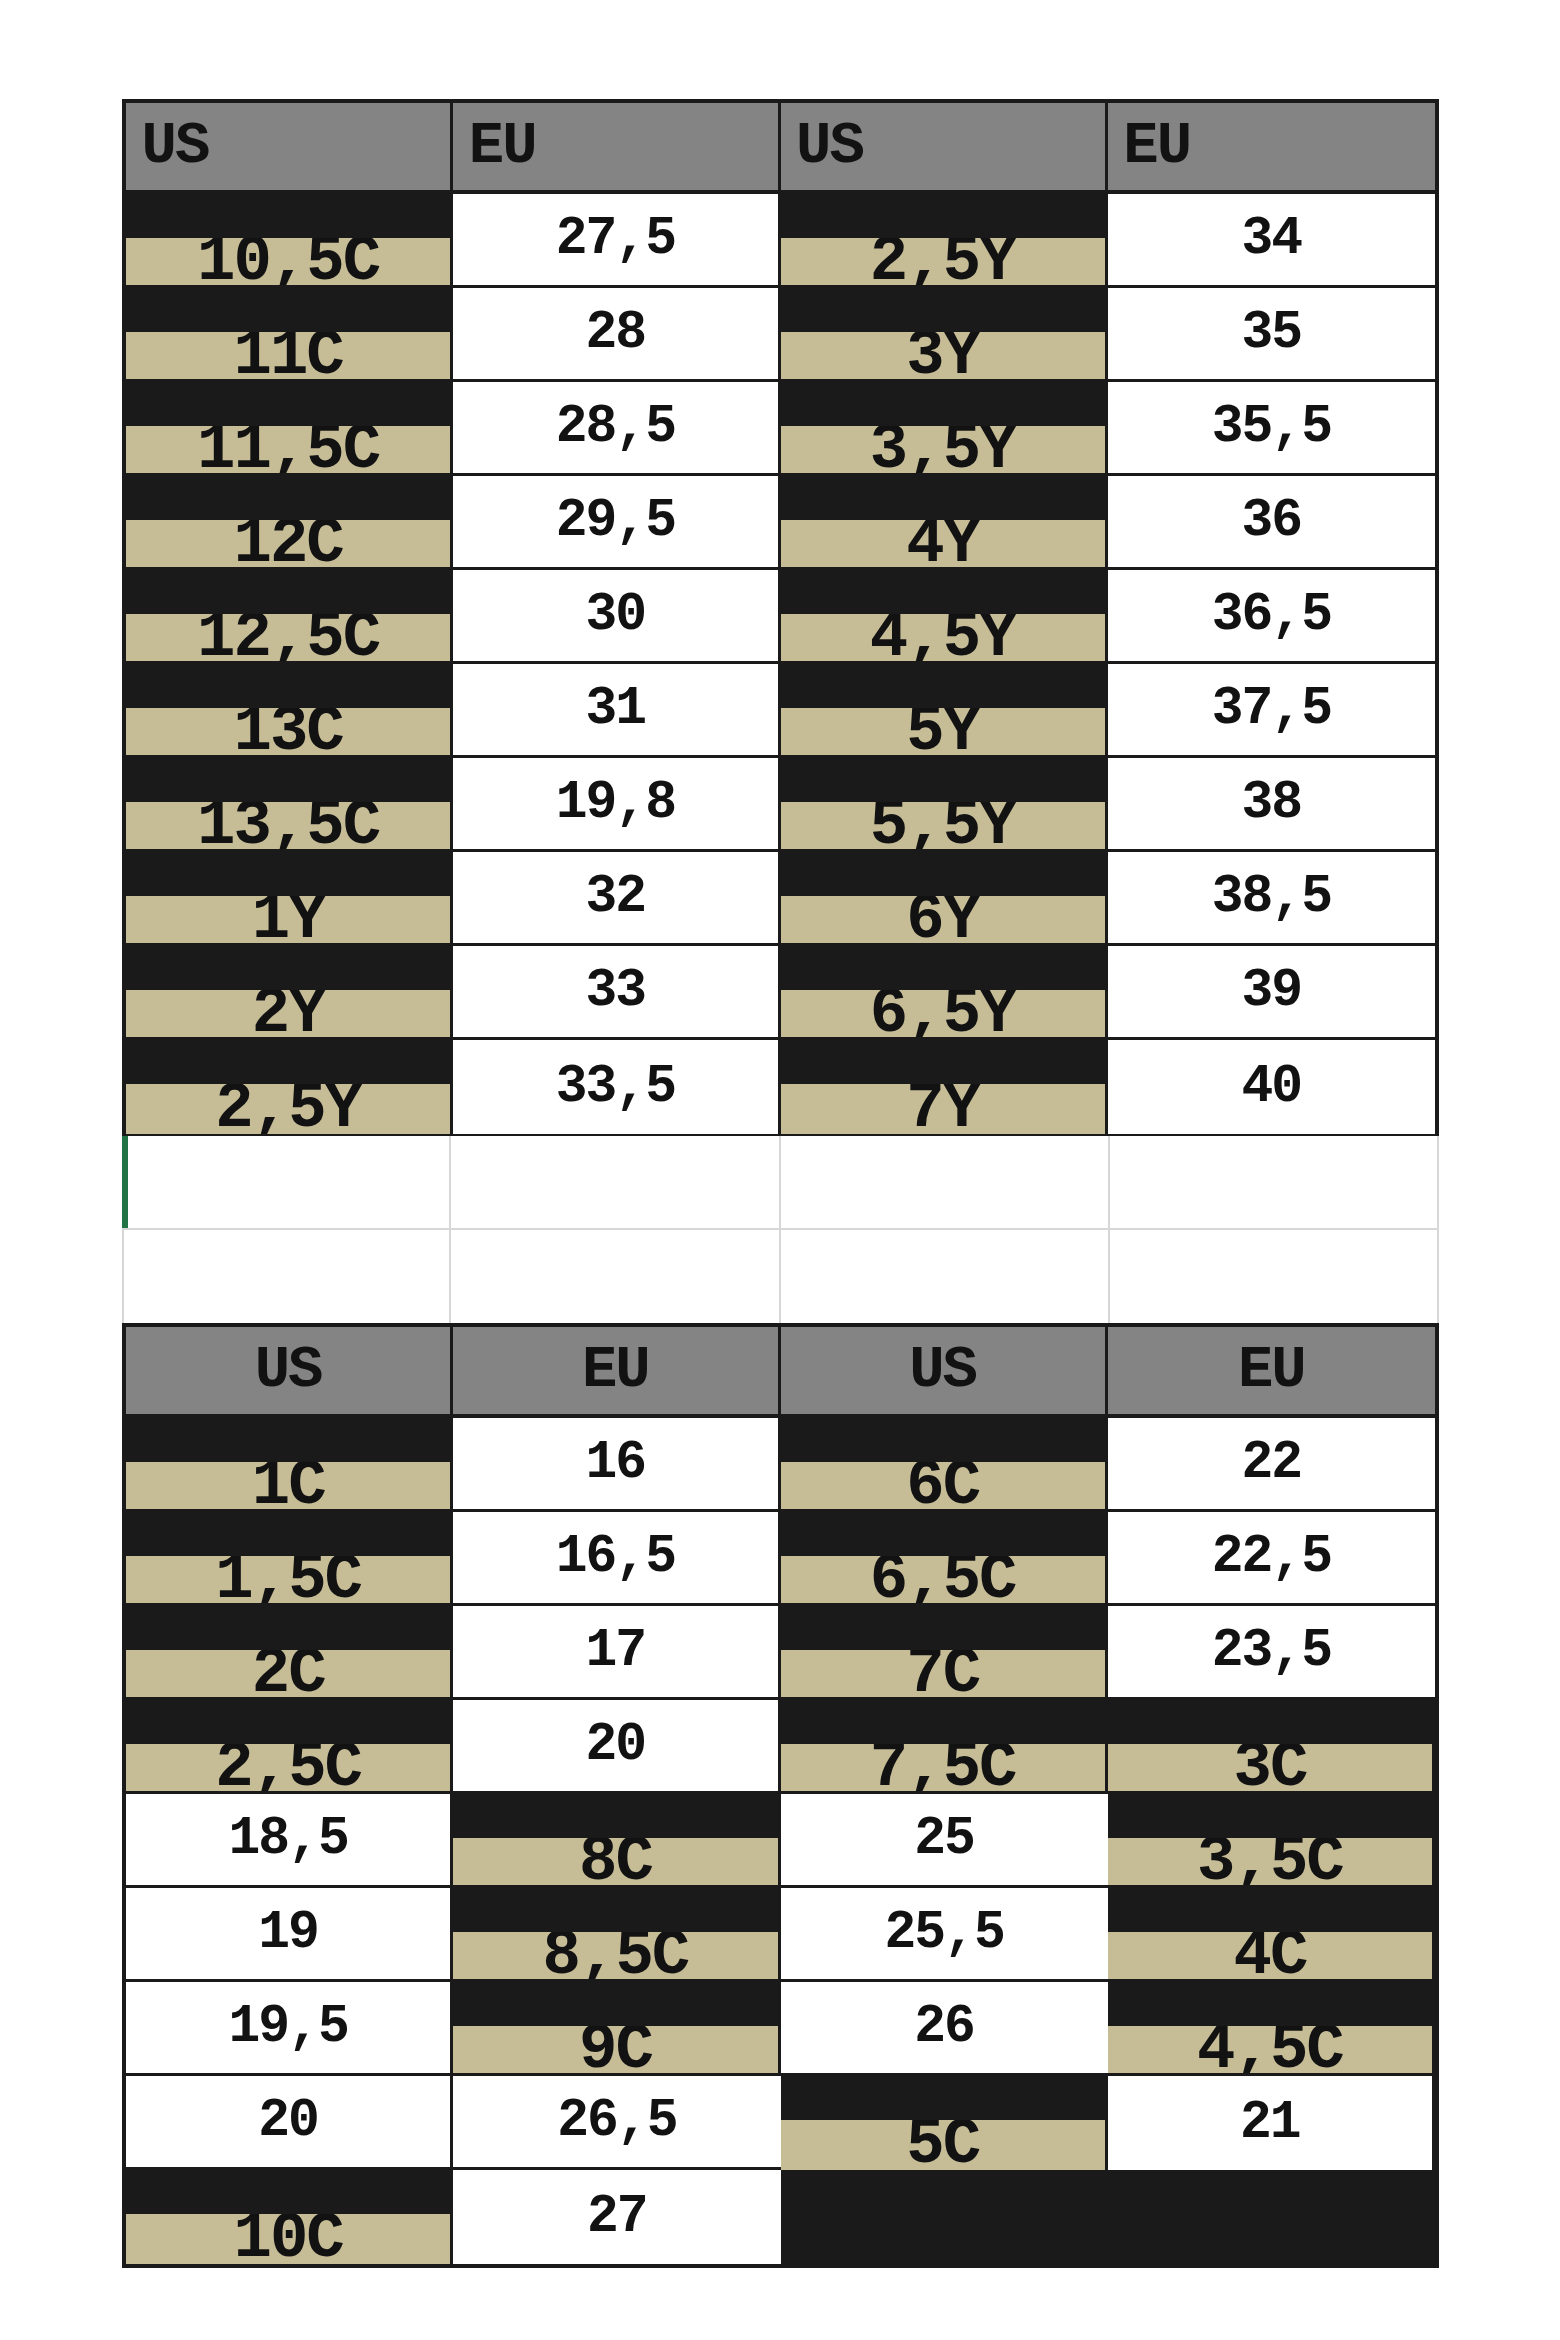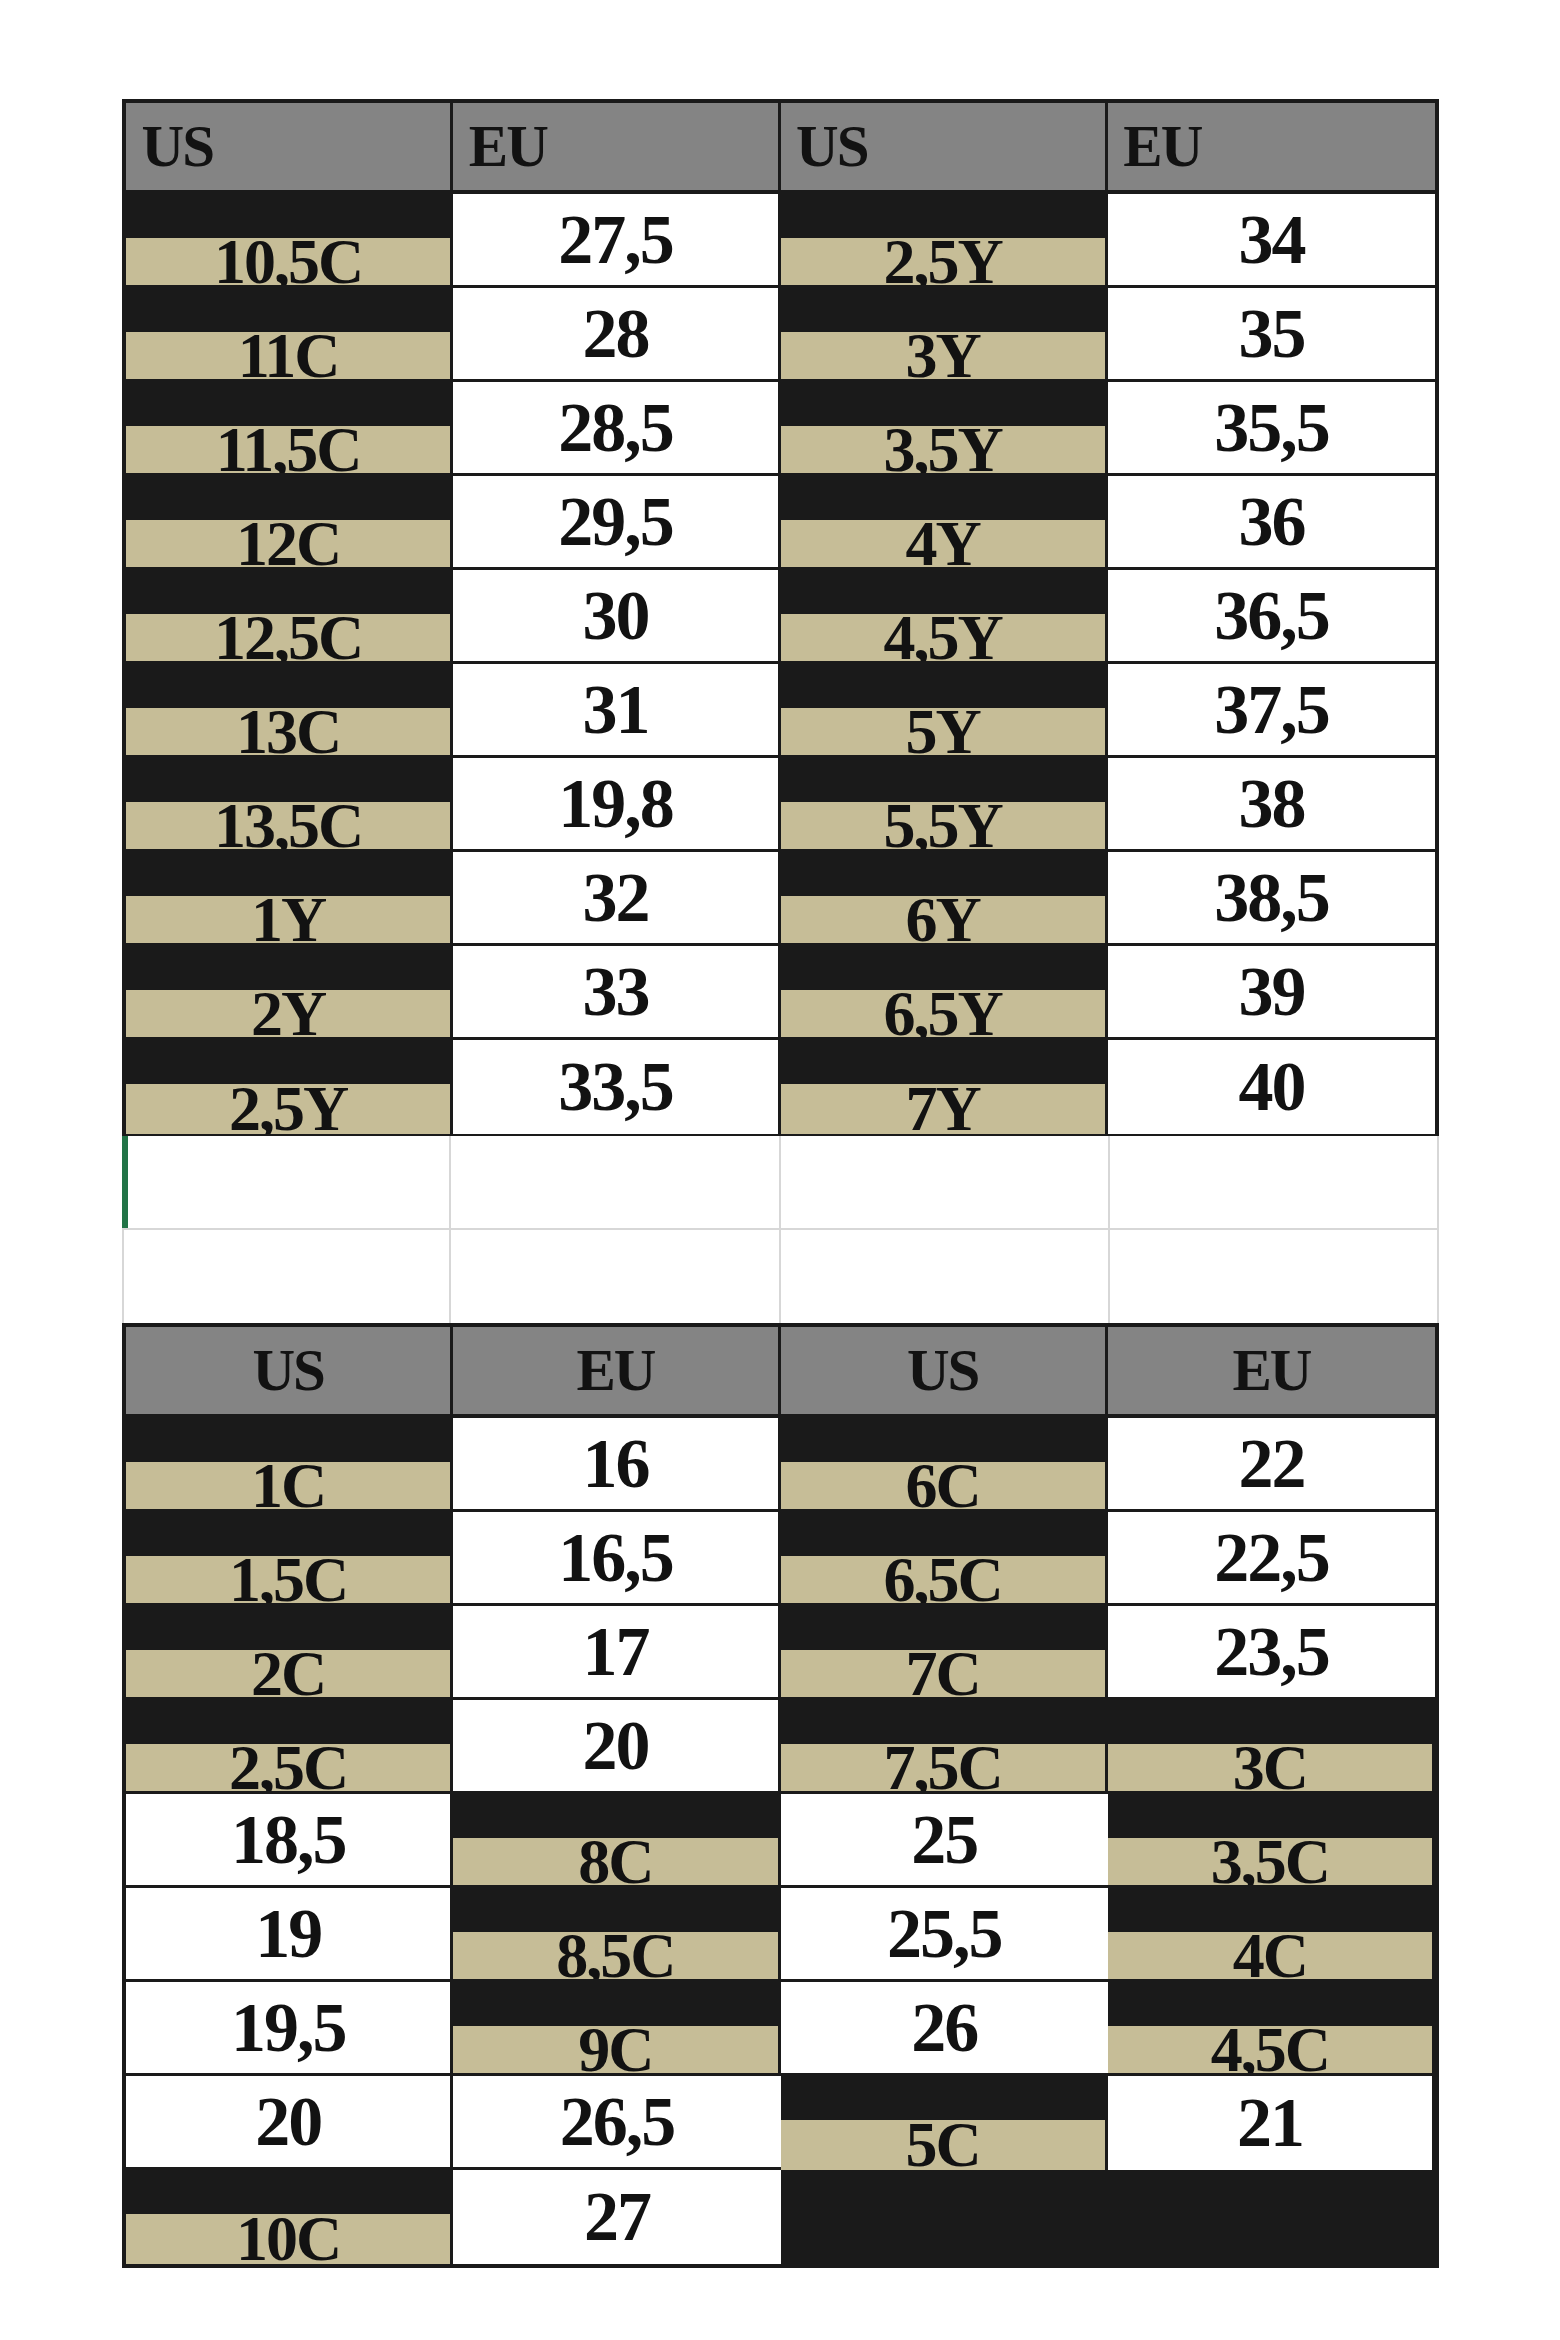--- a/index.html
+++ b/index.html
@@ -11,21 +11,21 @@
     --selection-green: #217346;
     --text: #121212;
   }
   * { margin: 0; padding: 0; box-sizing: border-box; }
   html, body { background: #ffffff; }
   .page {
     position: relative;
     width: 1560px;
     height: 2341px;
     background: #ffffff;
-    font-family: Liberation Serif, serif;
+    font-family: Liberation Mono, monospace;
     color: var(--text);
     overflow: hidden;
     border-radius: 25px;
   }
   .size-table {
     position: absolute;
     left: 122px;
     width: 1317px;
     display: grid;
     grid-template-columns: repeat(4, 1fr);
@@ -48,21 +48,21 @@
   .cell.col-last { border-right: none; }
   .cell.row-last { border-bottom: none; }
   .cell.header {
     background: var(--header-bg);
     font-size: 59px;
     border-bottom-width: 4.9px;
   }
   .cell.header.align-left { justify-content: flex-start; padding-left: 15.6px; }
   .cell.header.align-center { justify-content: center; }
   .cell.us { background: var(--us-bg); font-size: 64px; margin-top: 44px; }
-  .cell.eu { background: var(--eu-bg); font-size: 70px; }
+  .cell.eu { background: var(--eu-bg); font-size: 53px; }
   .gap-grid {
     position: absolute;
     left: 122px;
     top: 1136px;
     width: 1317px;
     height: 187px;
     display: grid;
     grid-template-columns: repeat(4, 1fr);
     grid-template-rows: repeat(2, 94px);
     background: #ffffff;

